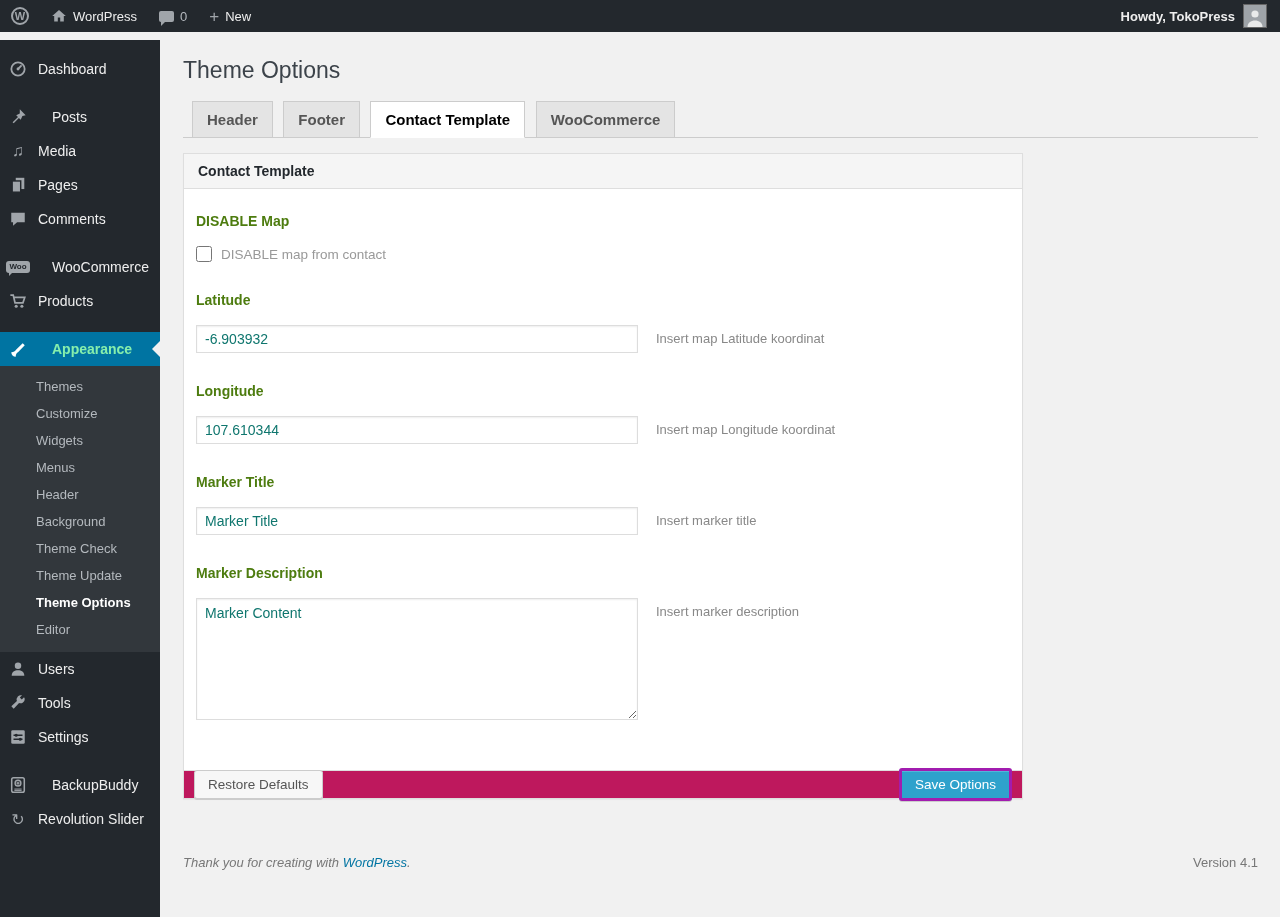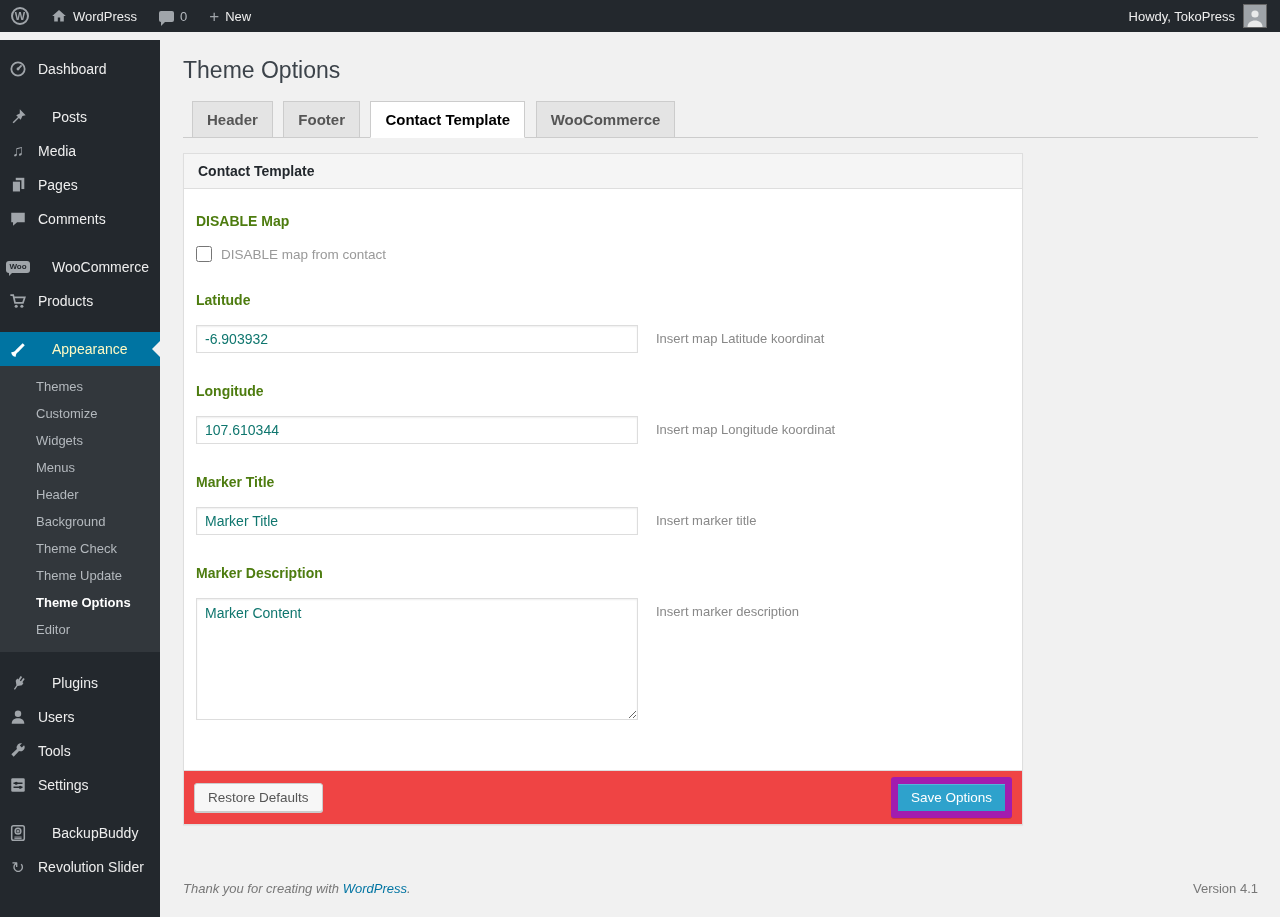--- a/index.html
+++ b/index.html
@@ -7,35 +7,35 @@
   body { font-family:"Liberation Sans", sans-serif; background:#f1f1f1; color:#444; }
 
   
   .adminbar { position:fixed; top:0; left:0; width:1280px; height:32px; background:#23282d;
     display:flex; align-items:center; z-index:50; color:#eee; font-size:13px; }
   .ab-item { display:flex; align-items:center; gap:6px; padding:0 11px; height:32px; cursor:pointer; }
   .wp-logo-circle { width:18px; height:18px; border:2px solid #a0a5aa; border-radius:50%;
     display:flex; align-items:center; justify-content:center; color:#a0a5aa; font-size:11px; font-weight:bold; }
   .ab-count { color:#b4b9be; }
   .ab-plus { color:#a0a5aa; font-size:17px; font-weight:400; line-height:1; }
-  .ab-right { margin-left:auto; display:flex; align-items:center; gap:8px; padding-right:13px; }
+  .ab-right { margin-left:auto; display:flex; align-items:center; gap:8px; padding-right:13px;font-weight:bold; }
   .avatar { width:24px; height:24px; background:#9ea3a8; border:1px solid #666;
     display:flex; align-items:flex-end; justify-content:center; overflow:hidden; }
   .bubble { position:relative; width:15px; height:11px; background:#a0a5aa; border-radius:2px; }
   .bubble::after { content:""; position:absolute; left:2px; bottom:-4px;
     border:4px solid transparent; border-top-color:#a0a5aa; border-left-color:#a0a5aa; }
 
   
   .sidebar { position:fixed; top:40px; left:0; bottom:0; width:160px; background:#23282d;
     font-size:14px; color:#eee; padding-top:12px; overflow:hidden; z-index:40; }
   .menu-item { position:relative; display:flex; align-items:center; gap:10px; height:34px;
     padding-left:8px; cursor:pointer; color:#eee; }
   .menu-item .mi { width:20px; height:20px; display:flex; align-items:center; justify-content:center;
     color:#a0a5aa; font-size:16px; flex:none; }
-  .menu-item.active { background:#0074a2; color:#fef9c3; font-weight:400;align-items:center; }
+  .menu-item.active { background:#0074a2; color:#86efac; font-weight:700;align-items:center; }
   .menu-item.active::after { content:""; position:absolute; right:0; top:50%; transform:translateY(-50%);
     border:8px solid transparent; border-right-color:#f1f1f1; }
   .menu-gap { margin-top:14px;gap:24px; }
   .submenu { background:#32373c; padding:7px 0 9px; }
   .submenu-item { padding:7px 0 7px 36px; font-size:13px; color:#b4b9be; cursor:pointer; line-height:13px; }
   .submenu-item.current { color:#fff; font-weight:bold; }
   .woo-badge { position:relative; background:#a0a5aa; color:#23282d; font-size:8px; font-weight:bold;
     padding:2px 3px; border-radius:3px; line-height:1; }
   .woo-badge::after { content:""; position:absolute; left:3px; bottom:-3px;
     border:3px solid transparent; border-top-color:#a0a5aa; border-left-color:#a0a5aa; }
@@ -63,26 +63,26 @@
   .text-input { width:442px; height:28px; padding:3px 8px; font-size:14px; color:#0f766e;
     border:1px solid #ddd; background:#fff; box-shadow:inset 0 1px 2px rgba(0,0,0,.07);
     font-family:"Liberation Sans", sans-serif; }
   textarea.text-input { width:442px; height:122px; padding:6px 8px; resize:both; }
   .hint { font-size:13px; color:#888; padding:6px 0 0 18px; }
   .check-row { display:flex; align-items:flex-end; gap:9px; }
   .check-row input[type=checkbox] { width:16px; height:16px; accent-color:#fff;
     border:1px solid #b4b4b4; cursor:pointer; }
   .check-label { font-size:13.5px; color:#999; cursor:pointer; }
 
-  .panel-footer { border-top:1px solid #dedede; background:#ef4444; padding:6px 10px;
-    display:flex; justify-content:space-between; align-items:center; height:54px; }
+  .panel-footer { border-top:1px solid #dedede; background:#be185d; padding:6px 10px;
+    display:flex; justify-content:space-between; align-items:center; height:28px; }
   .button { font-size:13.5px; border-radius:3px; padding:5px 13px; cursor:pointer; line-height:17px;
     font-family:"Liberation Sans", sans-serif; }
   .button-secondary { background:#f7f7f7; border:1px solid #ccc; color:#555; box-shadow:0 1px 0 #ccc; }
-  .button-primary { background:#2ea2cc; border:7px solid #a21caf; color:#fff;
+  .button-primary { background:#2ea2cc; border:3px solid #a21caf; color:#fff;
     box-shadow:inset 0 1px 0 rgba(120,200,230,.5), 0 1px 0 rgba(0,0,0,.15); }
 
   .page-footer { margin-top:56px; display:flex; justify-content:space-between; align-items:baseline;
     font-size:13px; color:#777; }
   .thanks { font-style:italic; }
   .thanks a { color:#0074a2; text-decoration:none; cursor:pointer; }
   .version { font-style:normal; color:#777; }
 
   svg { display:block; }
 </style>
@@ -200,28 +200,20 @@
     <div class="submenu-item">Widgets</div>
     <div class="submenu-item">Menus</div>
     <div class="submenu-item">Header</div>
     <div class="submenu-item">Background</div>
     <div class="submenu-item">Theme Check</div>
     <div class="submenu-item">Theme Update</div>
     <div class="submenu-item current">Theme Options</div>
     <div class="submenu-item">Editor</div>
   </div>
 
-  <div class="menu-item menu-gap">
-    <span class="mi">
-      <svg width="18" height="18" viewBox="0 0 20 20">
-          <path d="M8 2v4.5H6.5v3L10 13v5h1.5v-5l3.5-3.5v-3H13.5V2h-2v4.5h-1.5V2z" fill="#a0a5aa" transform="rotate(35 10 10)"></path>
-        </svg>
-    </span>
-    <span>Plugins</span>
-  </div>
 
   <div class="menu-item">
     <span class="mi">
       <svg width="18" height="18" viewBox="0 0 20 20">
           <circle cx="10" cy="6.5" r="3.6" fill="#a0a5aa"></circle>
           <path d="M3 17.5c0-4 3.1-6 7-6s7 2 7 6z" fill="#a0a5aa"></path>
         </svg>
     </span>
     <span>Users</span>
   </div>

